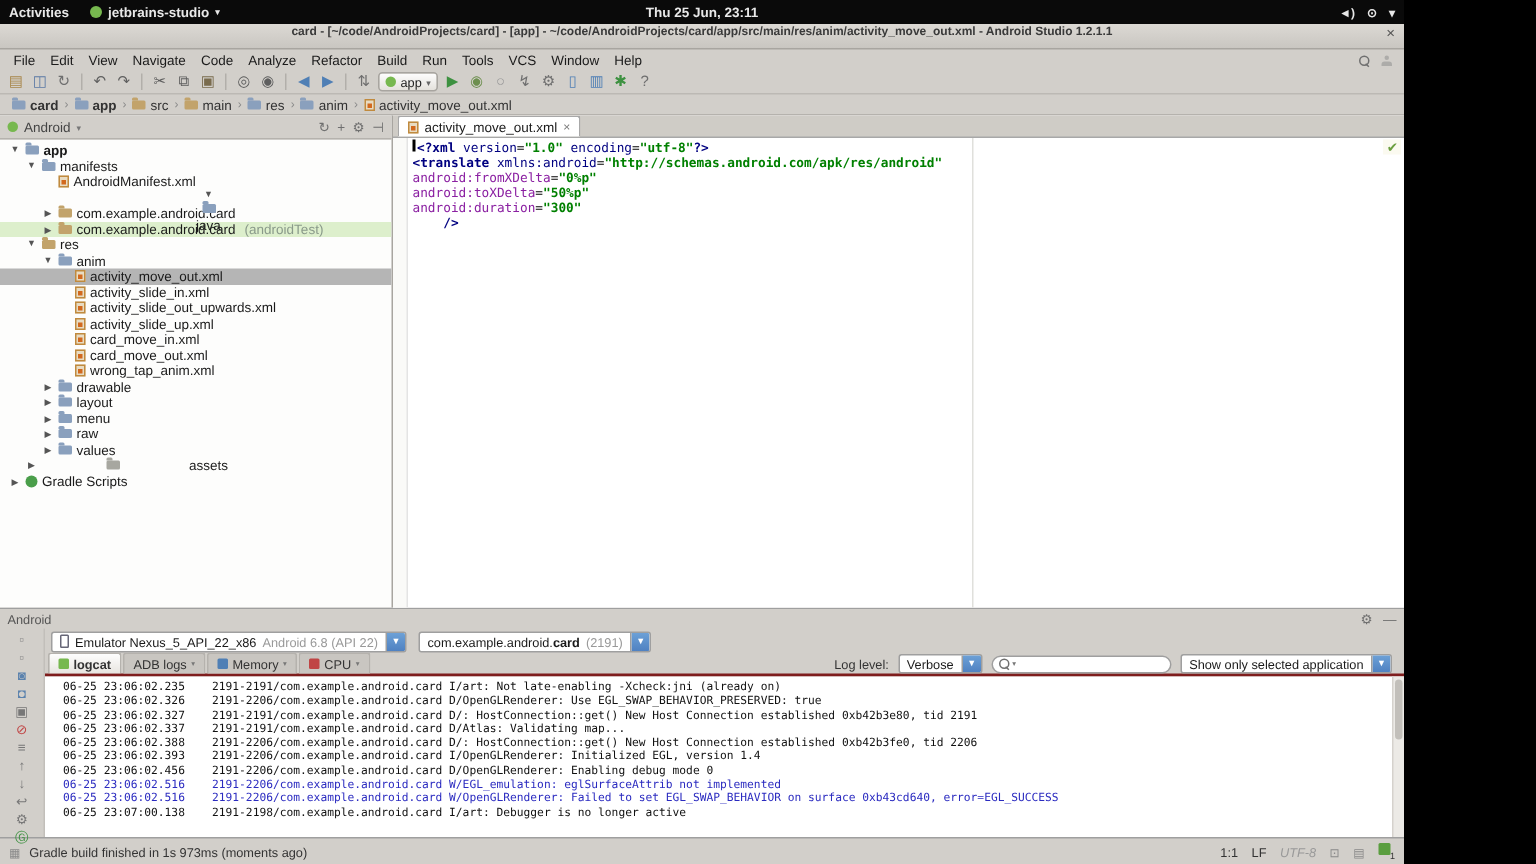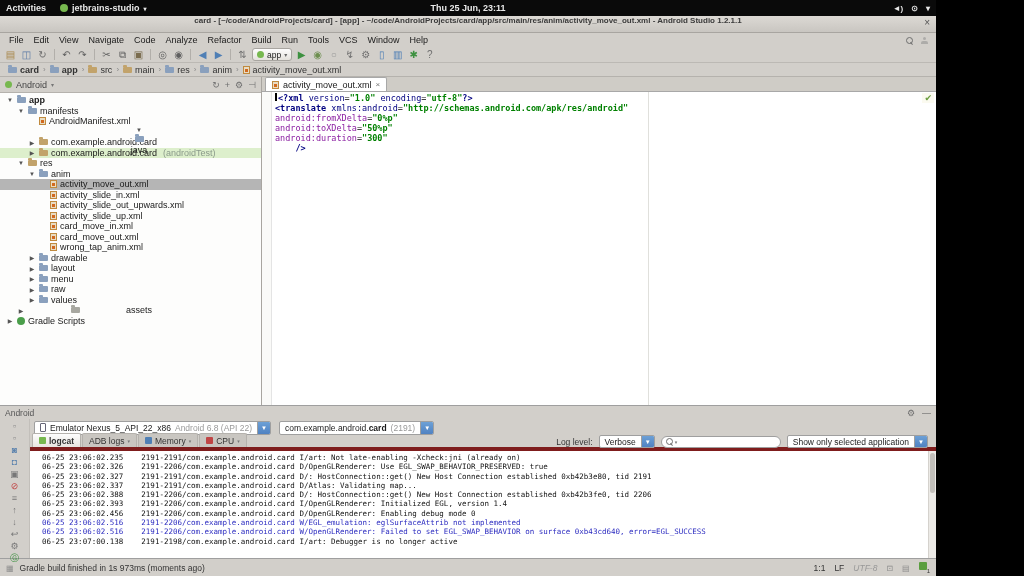--- a/index.html
+++ b/index.html
@@ -103,21 +103,21 @@
   .ddms-strip span { font-size:9px; line-height:12px; }
   .panel-main { flex:1; display:flex; flex-direction:column; min-width:0; }
   .device-row { height:17px; display:flex; align-items:center; gap:8px; padding:1px 4px; }
   .combo { display:flex; align-items:center; background:#fff; border:1px solid #9f9f9f; height:14px;
     font-size:8.5px; color:#1a1a1a; border-radius:2px; overflow:hidden; }
   .combo .cbody { padding:0 5px; display:flex; gap:4px; align-items:center; white-space:nowrap; }
   .combo .muted { color:#999; }
   .combo .cbtn { width:13px; height:14px; background:linear-gradient(#6fa3d8,#4d7fc0); color:#fff;
     font-size:6px; display:flex; align-items:center; justify-content:center; border-left:1px solid #9f9f9f; }
   .dev-icon { width:6px; height:9px; border:1px solid #667; border-radius:1px; display:inline-block; }
-  .tabs-row { height:15px; display:flex; border-bottom:4px solid #7f1d1d; padding-left:2px; }
+  .tabs-row { height:15px; display:flex; align-items:flex-end; border-bottom:2px solid #7f1d1d; padding-left:2px; }
   .ltab { height:14px; display:flex; align-items:center; gap:3px; padding:0 6px; font-size:8.5px; color:#333;
     border:1px solid #b5b2ad; border-bottom:none; background:#c9c6c1; border-radius:2px 2px 0 0; margin-right:1px; }
   .ltab.active { background:linear-gradient(#fdfdfd,#e8e5e0); font-weight:bold; }
   .ltab .tarr { font-size:5px; color:#777; }
   .chip { width:7px; height:7px; border-radius:1px; display:inline-block; }
   .tabs-right { margin-left:auto; display:flex; align-items:center; gap:6px; padding-right:8px; font-size:8.5px; color:#333; }
   .search-pill { width:120px; height:12px; border:1px solid #9f9f9f; border-radius:7px; background:#fff;
     display:flex; align-items:center; padding:0 4px; gap:2px; }
   .log-view { flex:1; background:#fff; overflow:hidden; padding:2px 0 0 12px; position:relative; }
   .log-line { font-family:"DejaVu Sans Mono", monospace; font-size:7.5px; line-height:9.3px;

